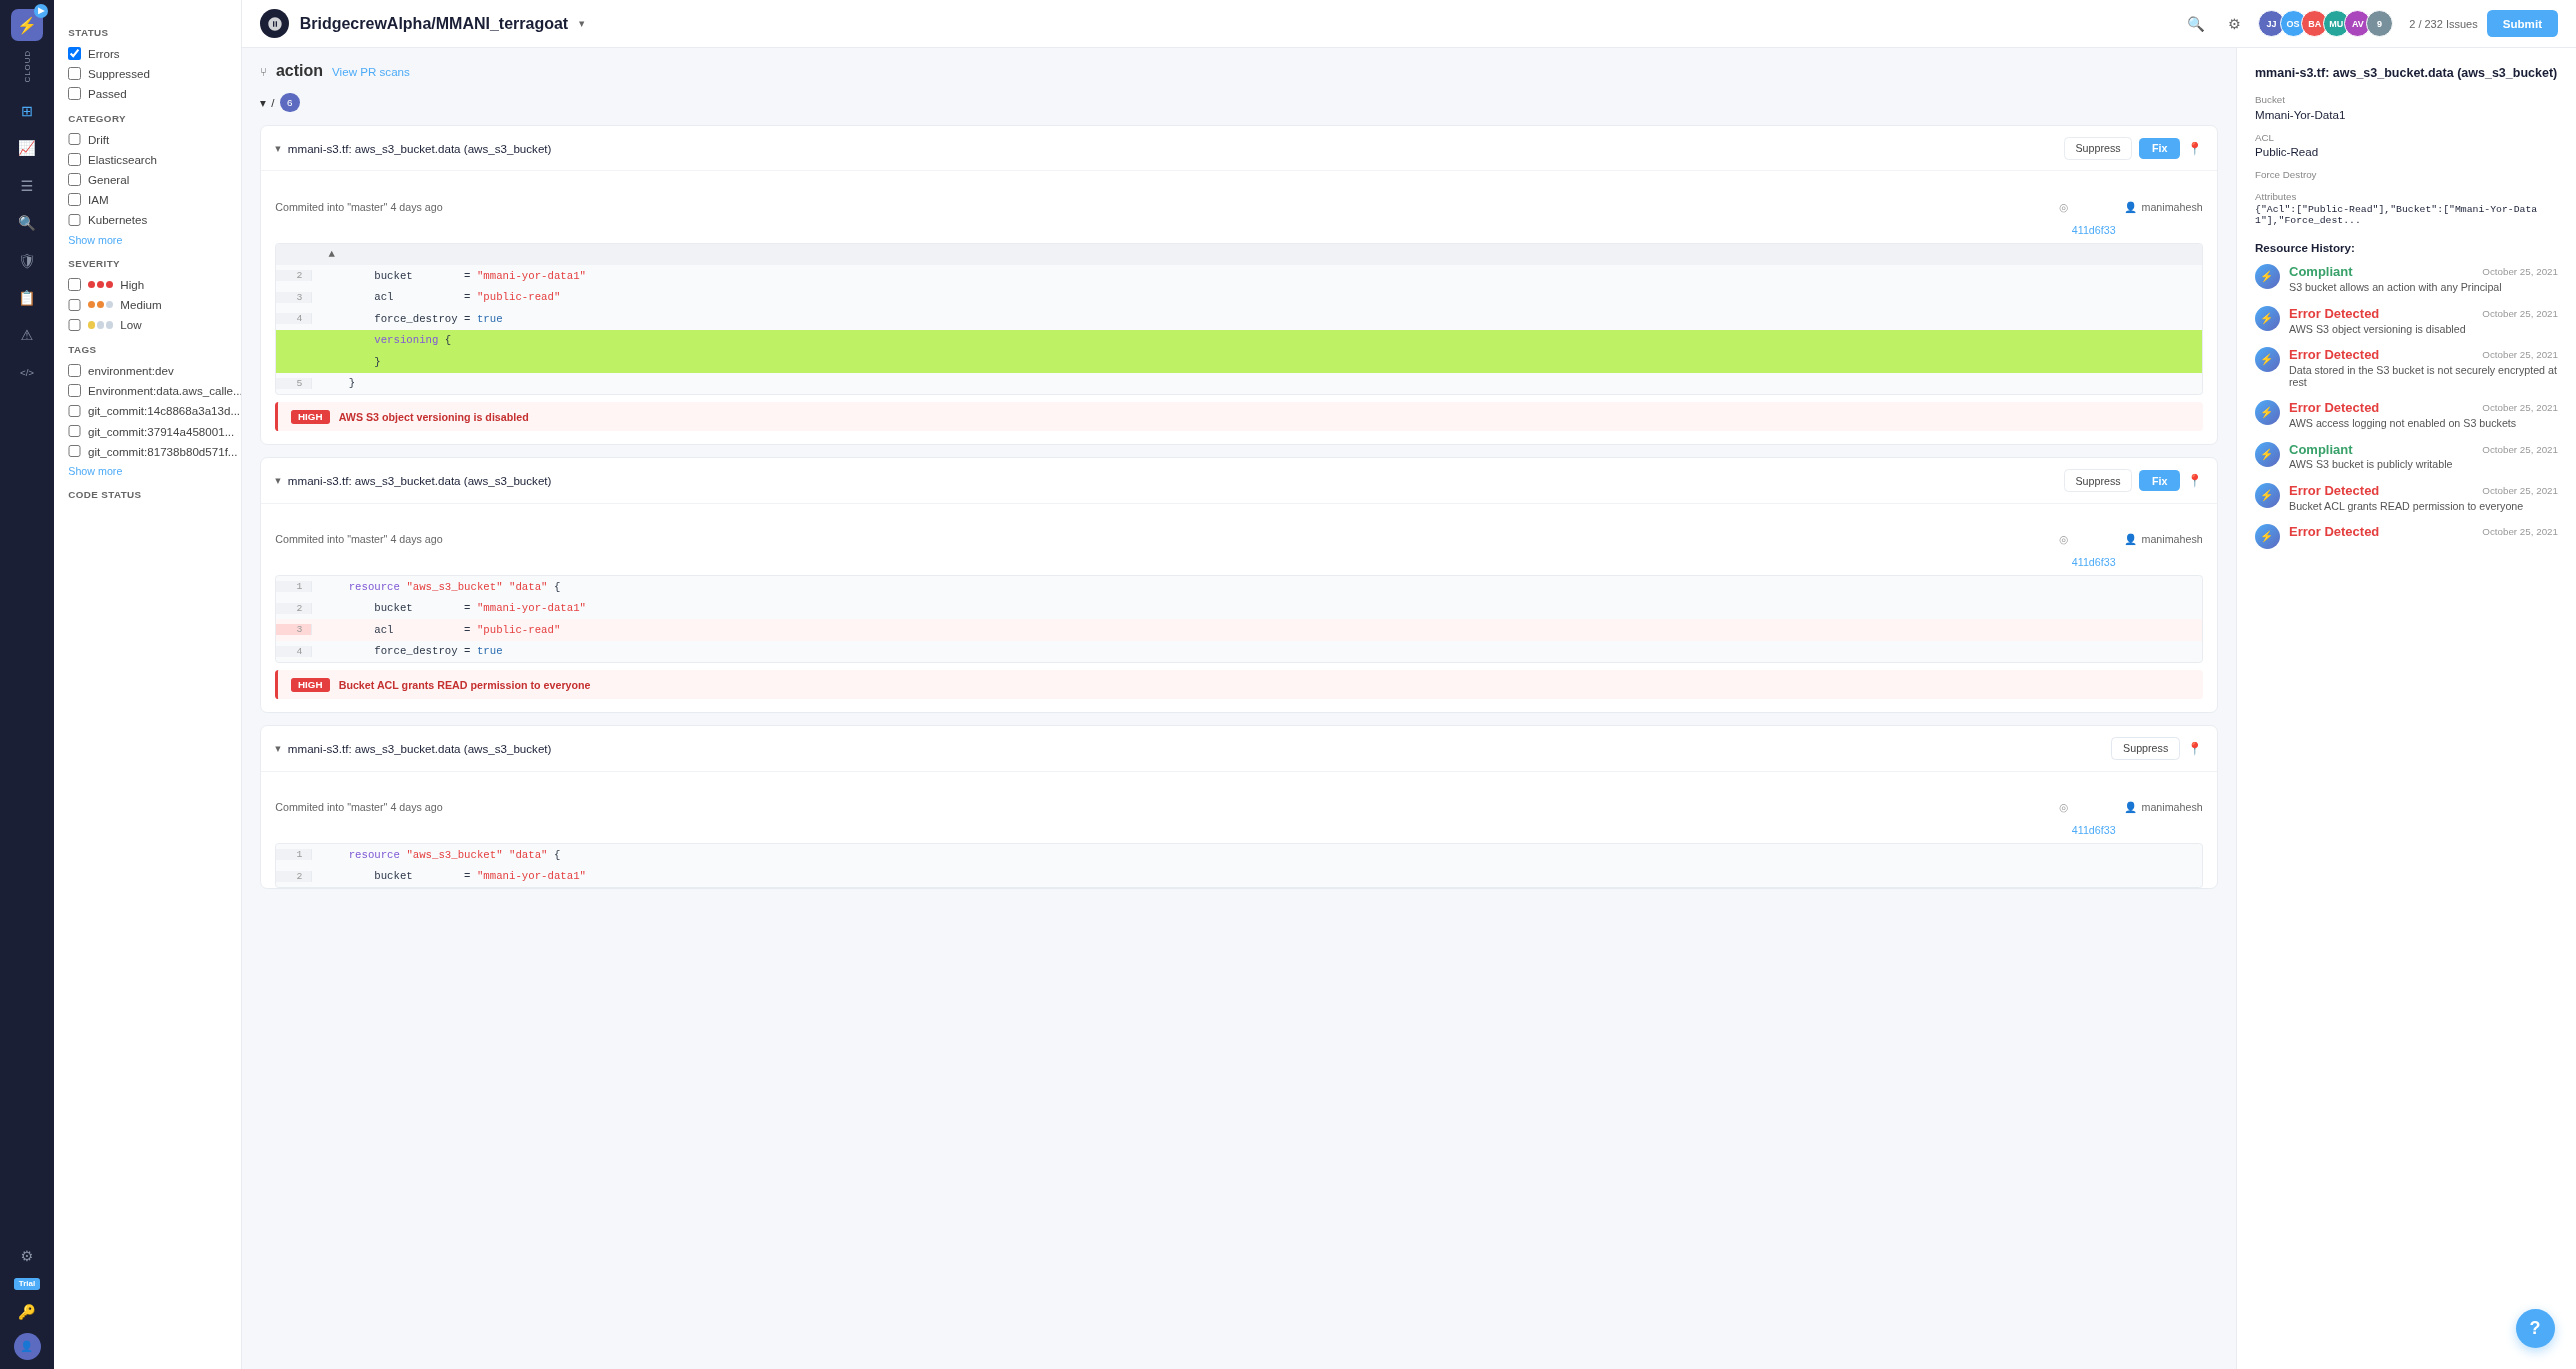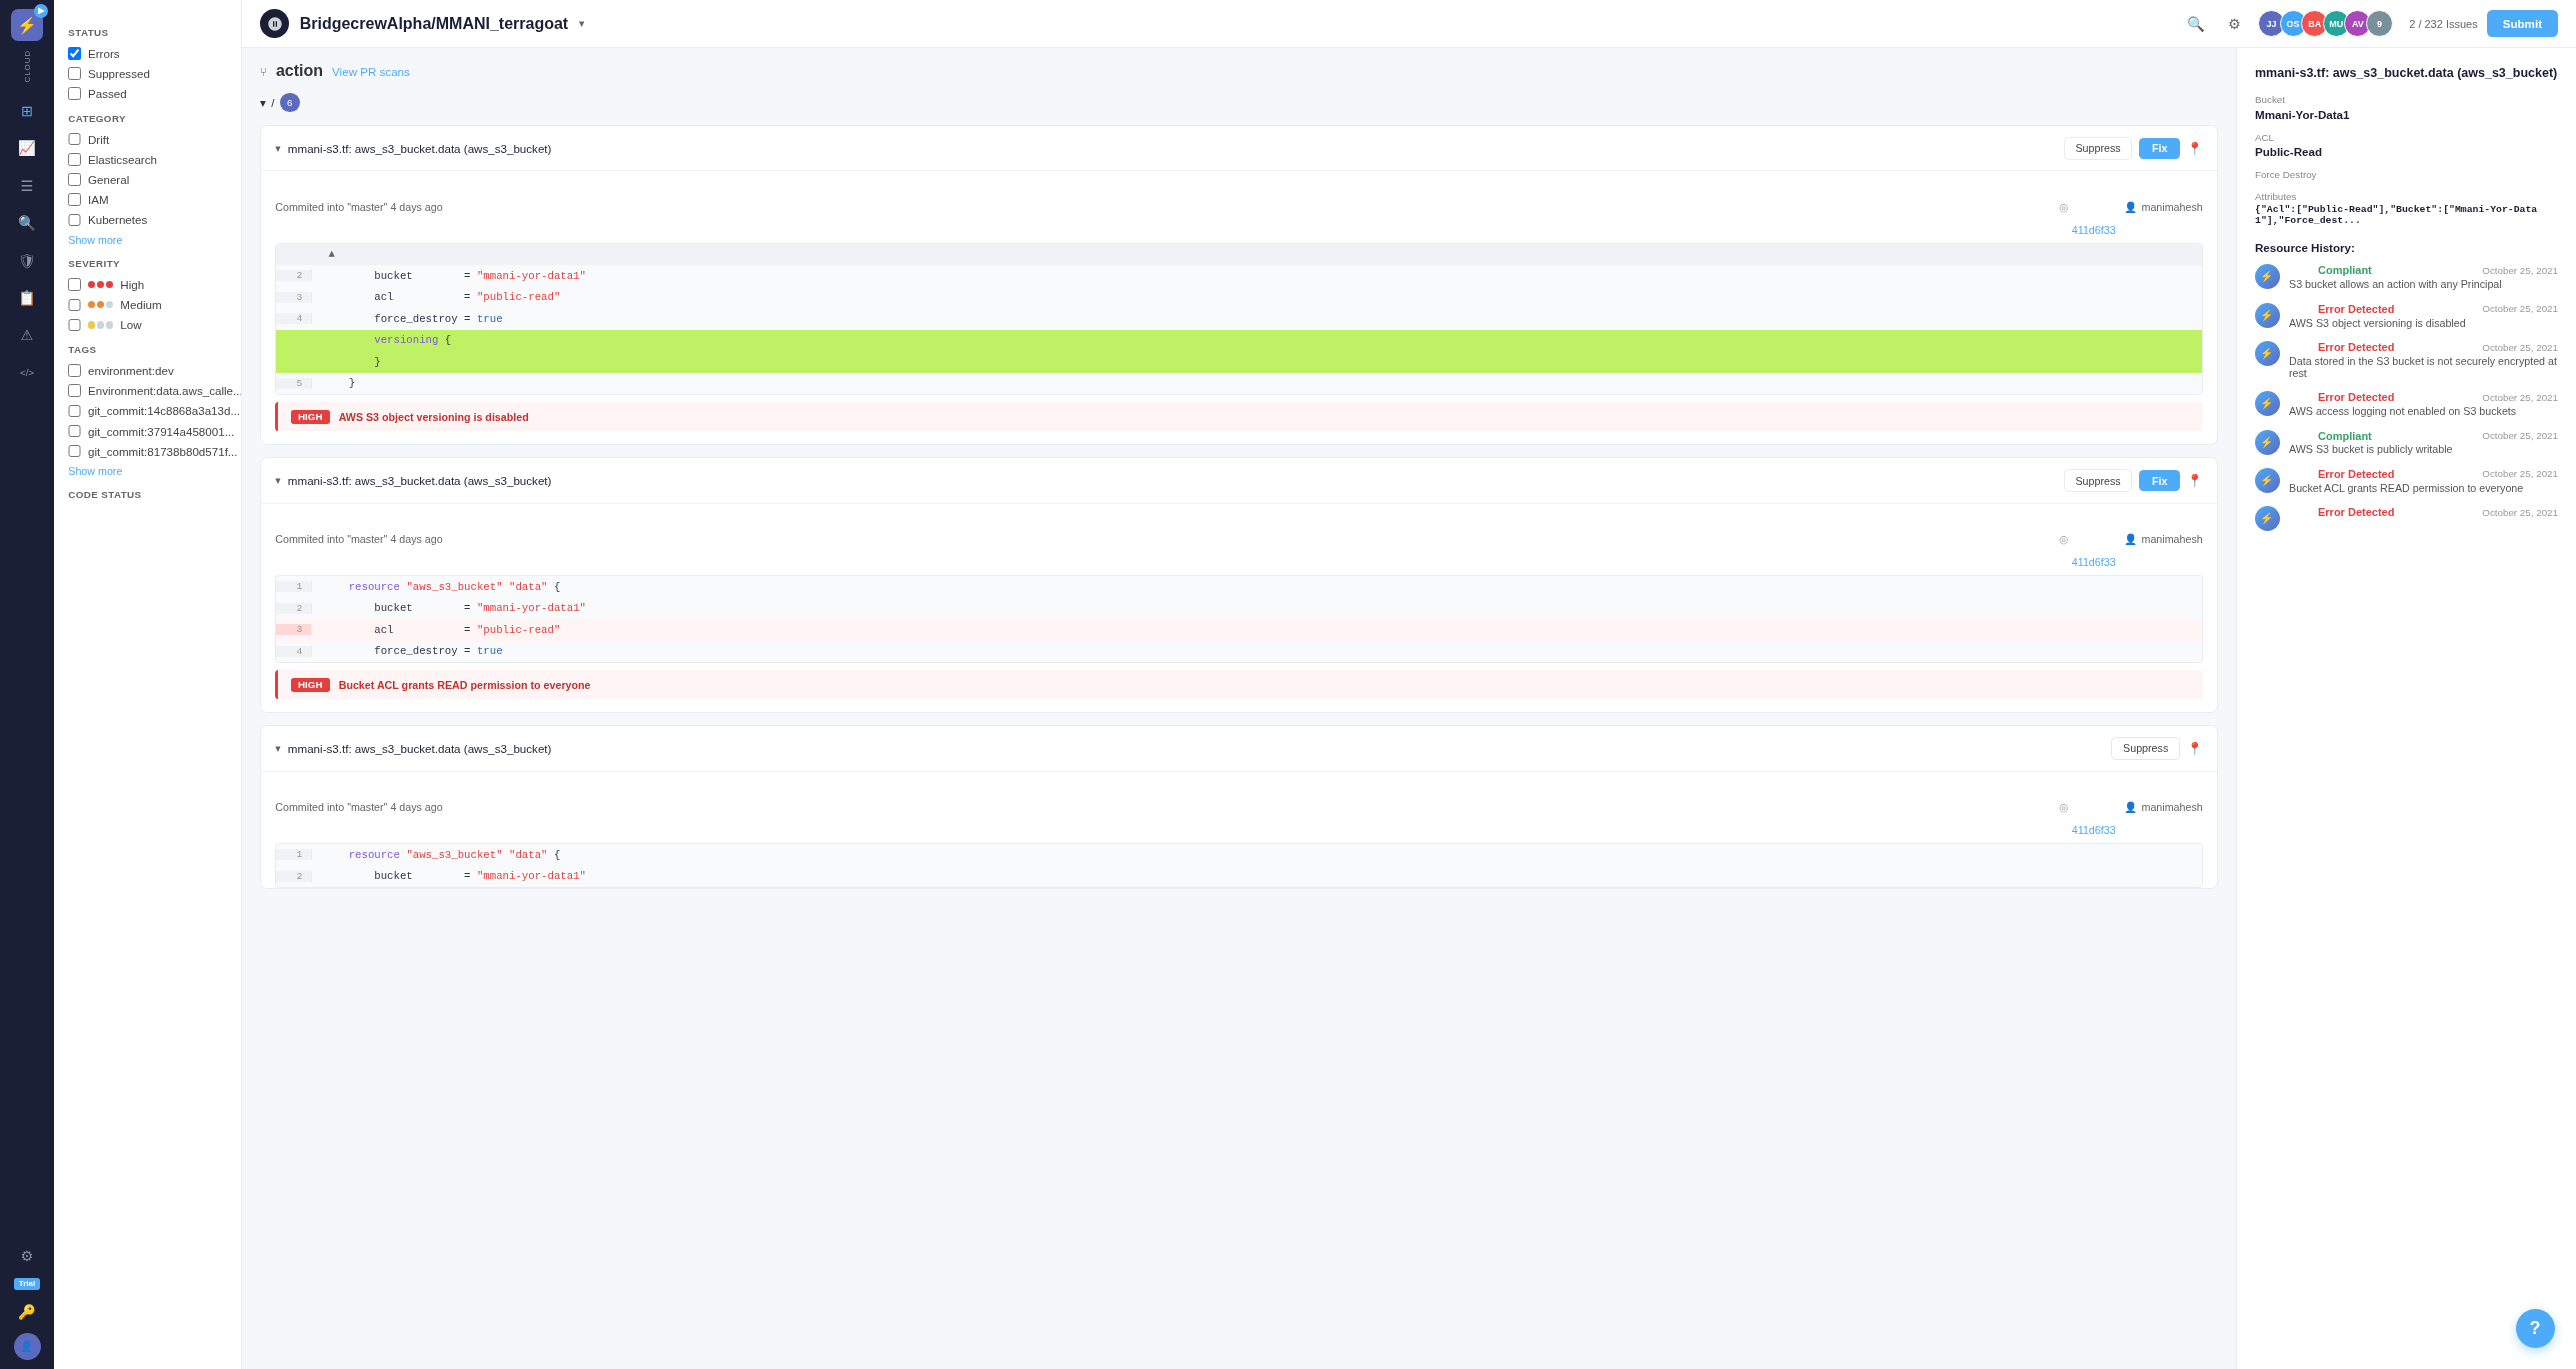--- a/index.html
+++ b/index.html
@@ -387,21 +387,21 @@
     .detail-field {
       margin-bottom: 10.7px;
     }
     .detail-label {
       font-size: 9.8px;
       color: #888;
       margin-bottom: 2.7px;
     }
     .detail-value {
       font-size: 11.6px;
-      font-weight: 700;
+      font-weight: 400;
       color: #1a1f36;
     }
     .detail-value.mono {
       font-family: 'Courier New', monospace;
       font-size: 9.8px;
       word-break: break-all;
     }
     .resource-history-title {
       font-size: 11.6px;
       font-weight: 700;
@@ -423,24 +423,23 @@
       flex-shrink: 0;
     }
     .history-content { flex: 1; }
     .history-header {
       display: flex;
       justify-content: space-between;
       align-items: center;
       margin-bottom: 1.8px;
     }
     .history-status {
-      font-size: 11px;
+      font-size: 13px;
       font-weight: 600;
       color: #1a1f36;
-      margin-left: 29px;
     }
     .history-status.compliant { color: #38a169; }
     .history-status.error { color: #e53e3e; }
     .history-date {
       font-size: 9.8px;
       color: #999;
     }
     .history-desc {
       font-size: 10.7px;
       color: #555;

